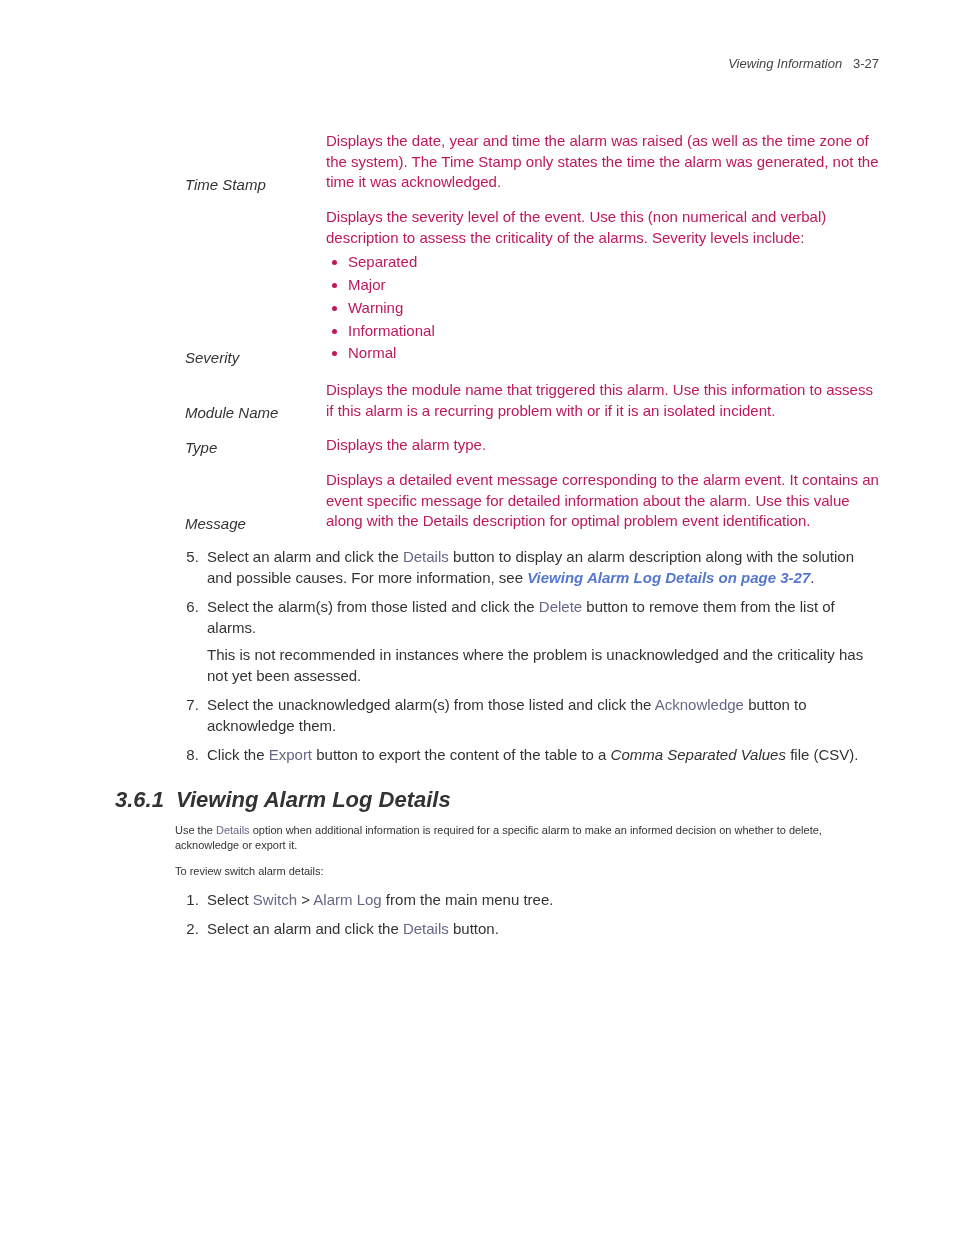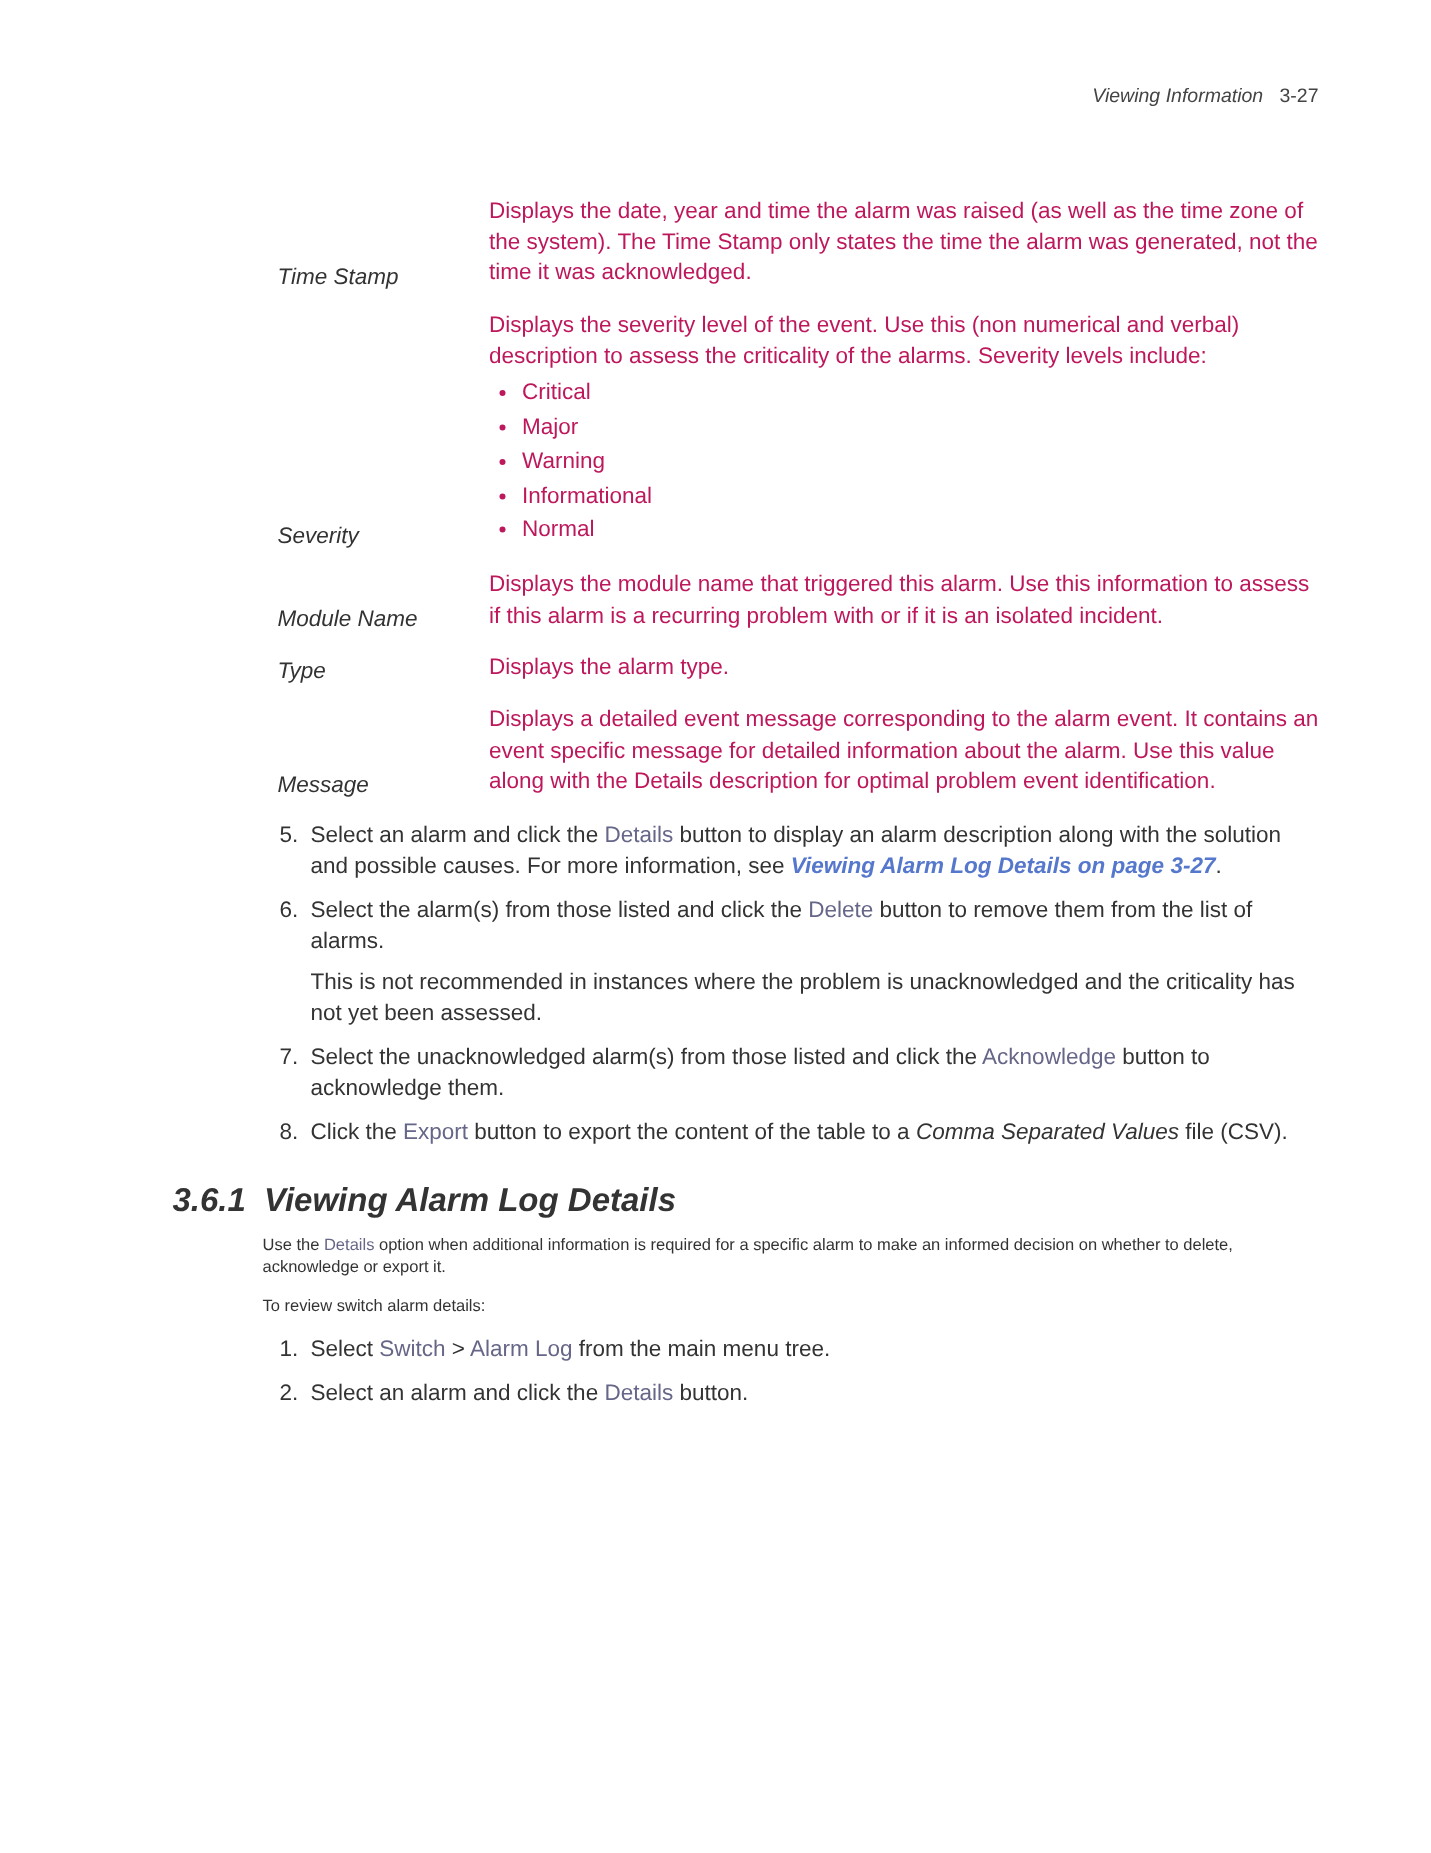--- a/index.html
+++ b/index.html
@@ -106,21 +106,21 @@
   </div>
 
   <div class="def-table" id="def-table">
       <div class="def-row">
         <div class="def-term">Time Stamp</div>
         <div class="def-desc">Displays the date, year and time the alarm was raised (as well as the time zone of the system). The Time Stamp only states the time the alarm was generated, not the time it was acknowledged.</div>
       </div>
       <div class="def-row">
         <div class="def-term">Severity</div>
         <div class="def-desc">Displays the severity level of the event. Use this (non numerical and verbal) description to assess the criticality of the alarms. Severity levels include:<ul>
-            <li>Critical</li>
+            <li>Separated</li>
             <li>Major</li>
             <li>Warning</li>
             <li>Informational</li>
             <li>Normal</li>
           </ul></div>
       </div>
       <div class="def-row">
         <div class="def-term">Module Name</div>
         <div class="def-desc">Displays the module name that triggered this alarm. Use this information to assess if this alarm is a recurring problem with or if it is an isolated incident.</div>
       </div>

